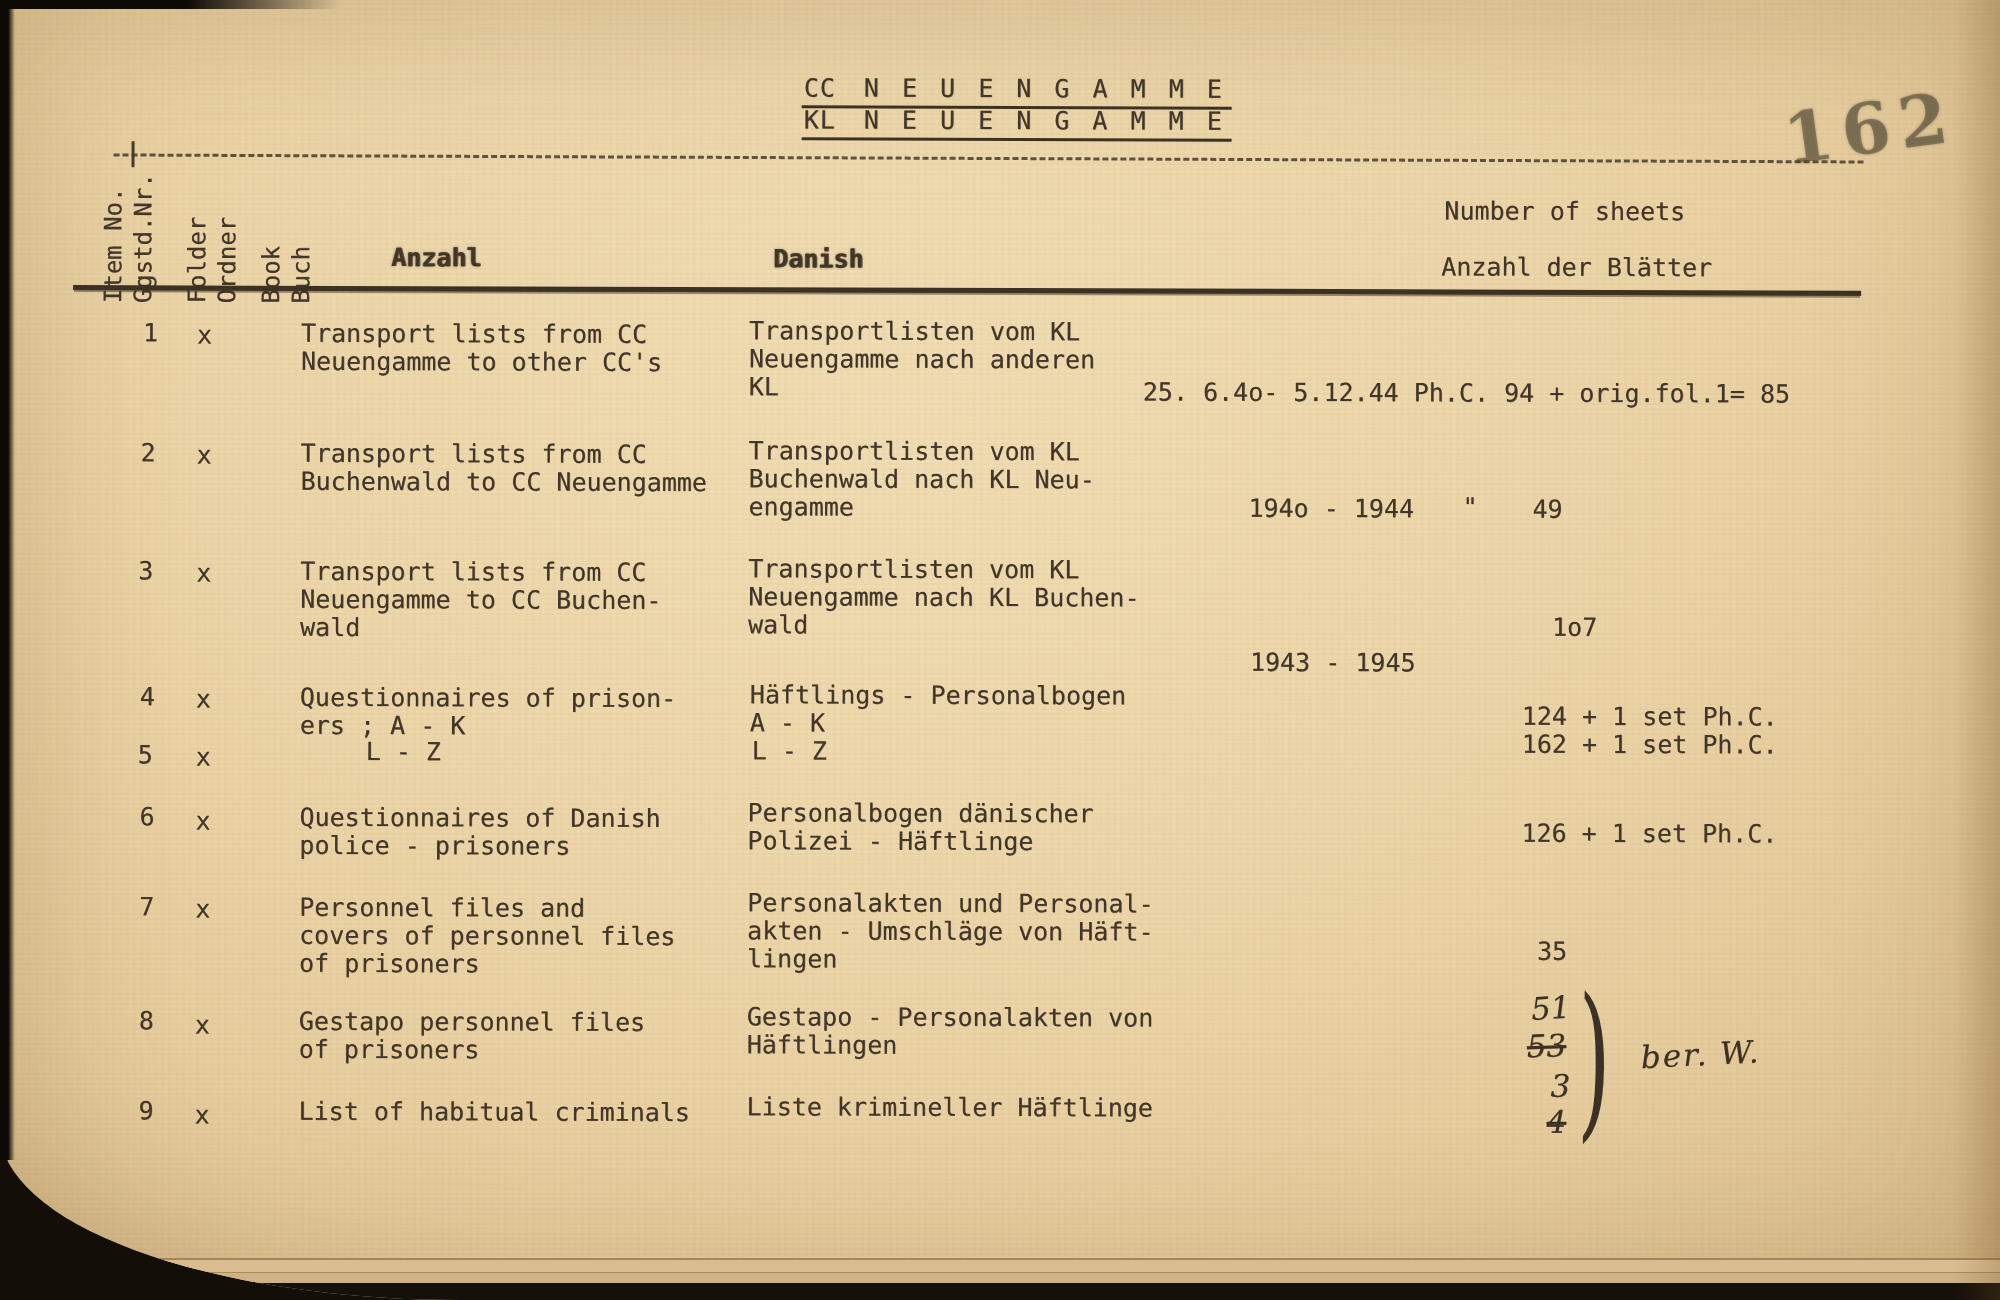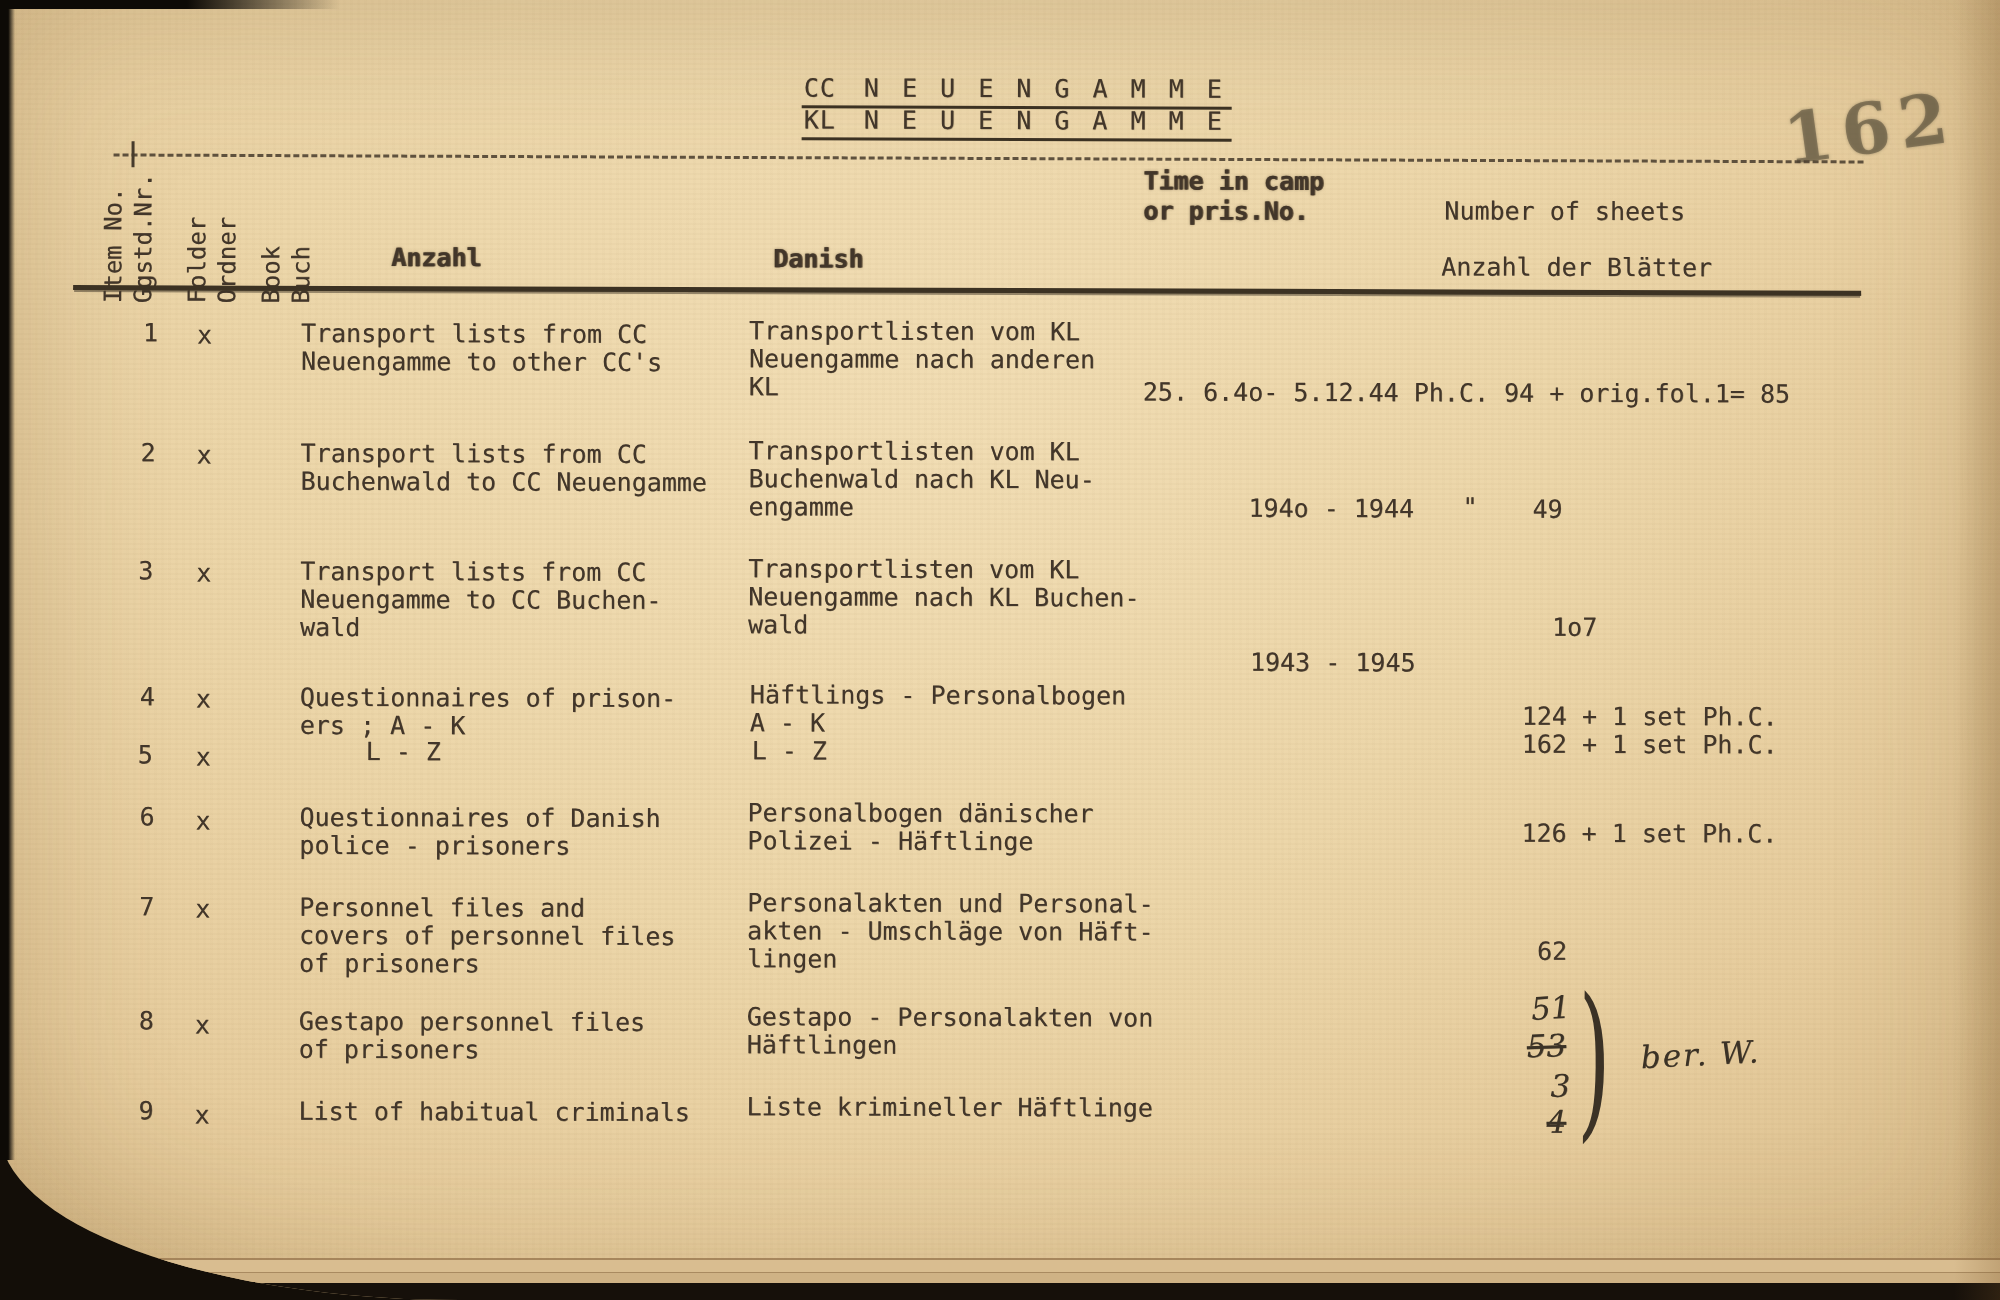--- a/index.html
+++ b/index.html
@@ -95,22 +95,20 @@
 
     <div class="vlabel" style="left:97px;top:306px;">Item No.
 Ggstd.Nr.</div>
     <div class="vlabel" style="left:181px;top:306px;">Folder
 Ordner</div>
     <div class="vlabel" style="left:255px;top:306px;">Book
 Buch</div>
 
     <div class="txt smudge" style="left:390px;top:246px;">Anzahl</div>
     <div class="txt smudge" style="left:772px;top:246px;">Danish</div>
-    <div class="txt smudge" style="left:1142px;top:166px;line-height:30px;">Time in camp
-or pris.No.</div>
     <div class="txt" style="left:1443px;top:196px;">Number of sheets</div>
     <div class="txt" style="left:1440px;top:252px;">Anzahl der Blätter</div>
 
     <div class="dbl-rule"></div>
 
     <div>
       <div class="txt" style="left:142px;top:322px;">1</div>
       <div class="txt" style="left:196px;top:324px;">x</div>
       <div class="txt" style="left:300px;top:322px;">Transport lists from CC
 Neuengamme to other CC's</div>
@@ -176,21 +174,21 @@
 
     <div>
       <div class="txt" style="left:140px;top:896px;">7</div>
       <div class="txt" style="left:196px;top:898px;">x</div>
       <div class="txt" style="left:300px;top:896px;">Personnel files and
 covers of personnel files
 of prisoners</div>
       <div class="txt" style="left:748px;top:890px;">Personalakten und Personal-
 akten - Umschläge von Häft-
 lingen</div>
-      <div class="txt" style="left:1538px;top:936px;">62</div>
+      <div class="txt" style="left:1538px;top:936px;">35</div>
     </div>
 
     <div>
       <div class="txt" style="left:140px;top:1010px;">8</div>
       <div class="txt" style="left:196px;top:1014px;">x</div>
       <div class="txt" style="left:300px;top:1010px;">Gestapo personnel files
 of prisoners</div>
       <div class="txt" style="left:748px;top:1004px;">Gestapo - Personalakten von
 Häftlingen</div>
     </div>

